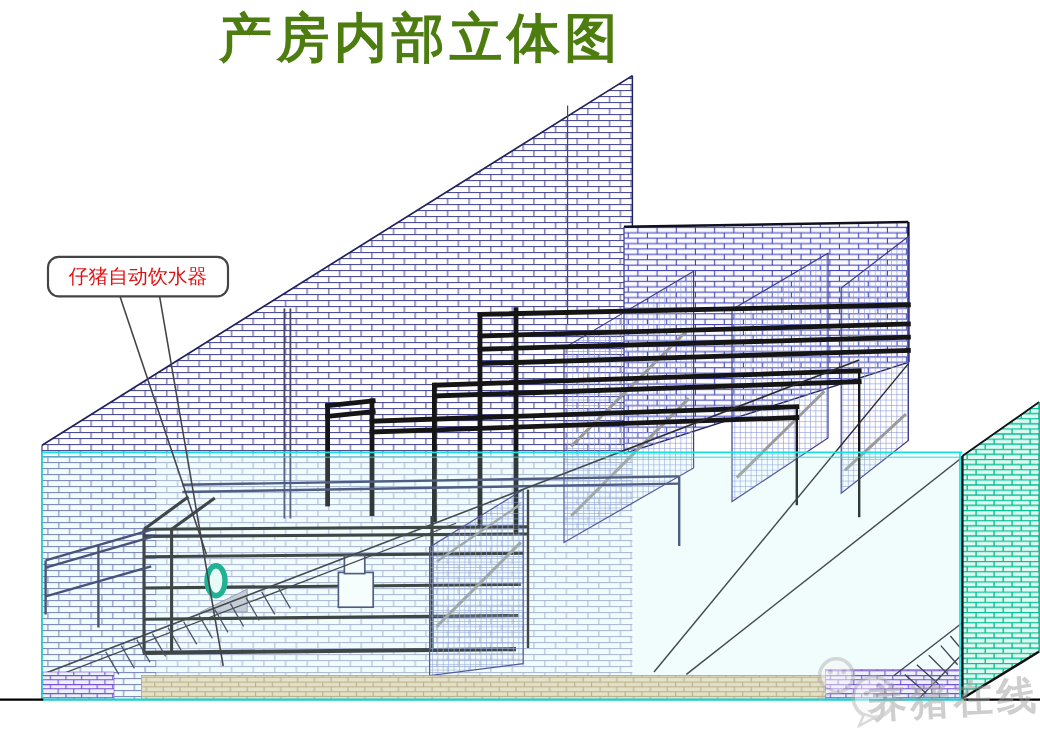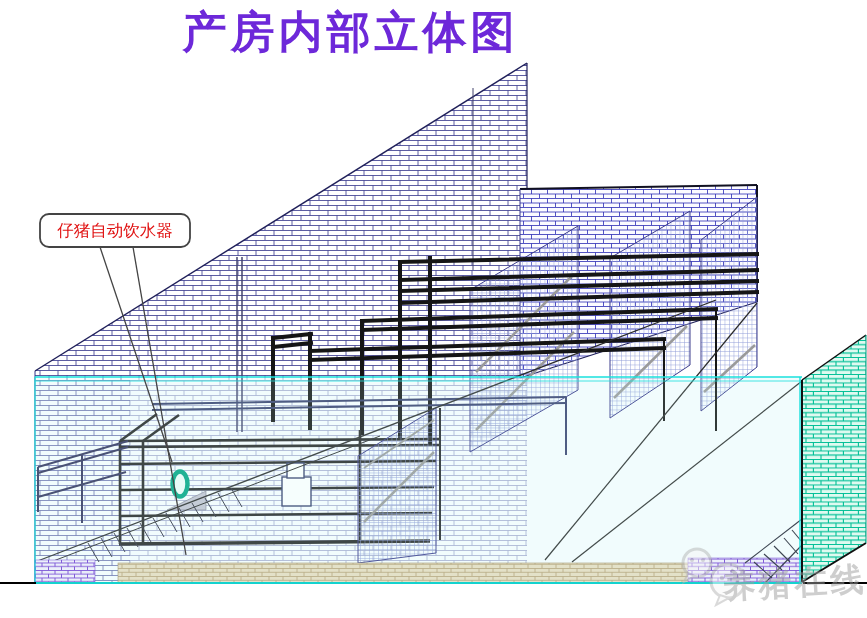--- a/index.html
+++ b/index.html
@@ -1,20 +1,20 @@
 <!DOCTYPE html>
 <html><head>
 <meta charset="utf-8">
 <style>
   html,body{margin:0;padding:0;background:#ffffff;}
   .stage{position:relative;width:867px;height:618px;background:#fff;overflow:hidden;
          font-family:"Liberation Sans",sans-serif;}
   .page-title{position:absolute;left:0;top:10px;width:701px;text-align:center;
     font-family:"Liberation Serif","DejaVu Serif",serif;font-size:44px;font-weight:bold;
-    letter-spacing:4px;color:#6d28d9;line-height:1.05;}
+    letter-spacing:4px;color:#4d7c0f;line-height:1.05;}
   svg{position:absolute;left:0;top:0;}
 </style>
 </head>
 <body>
 
 <div class="stage">
 
   <svg width="867" height="618" viewBox="0 0 867 618">
     <defs>
       <pattern id="brickA" width="18" height="10" patternUnits="userSpaceOnUse">

